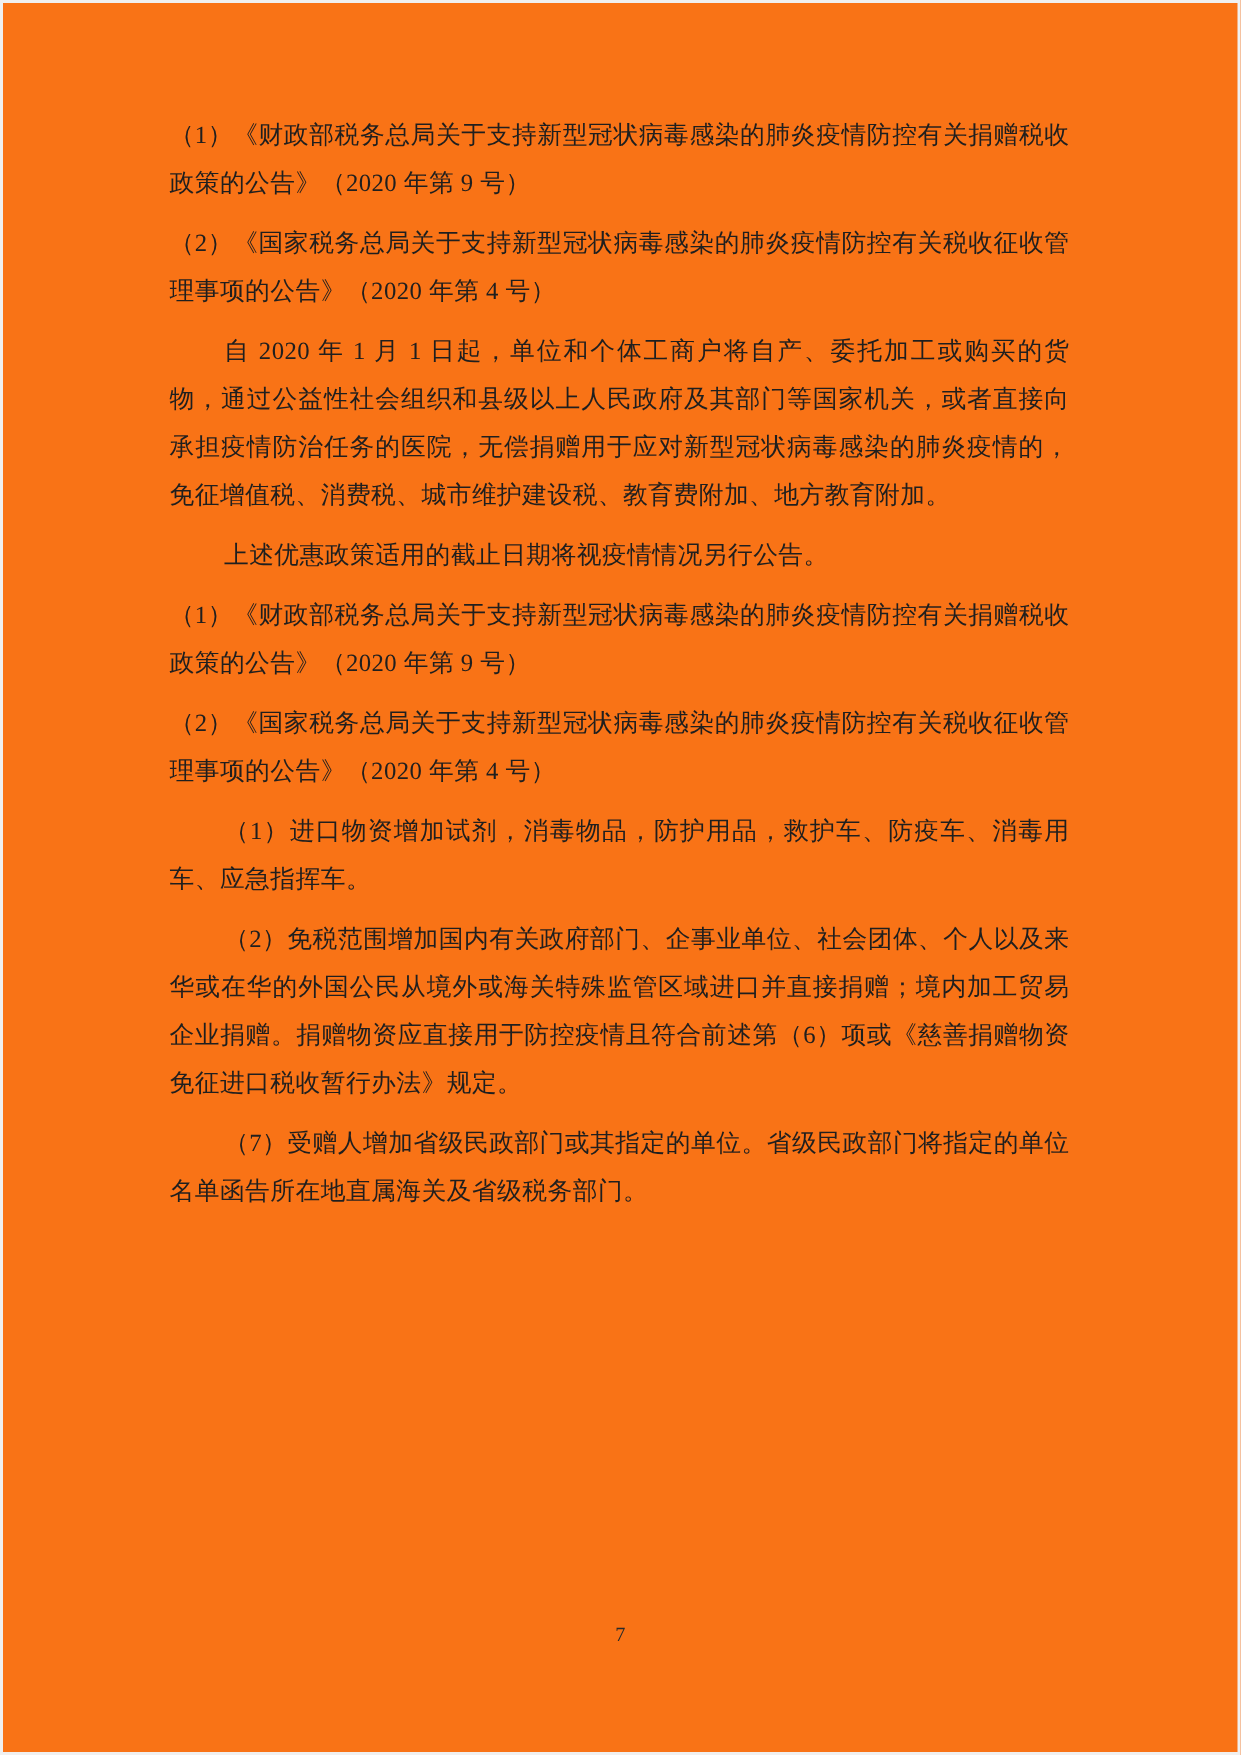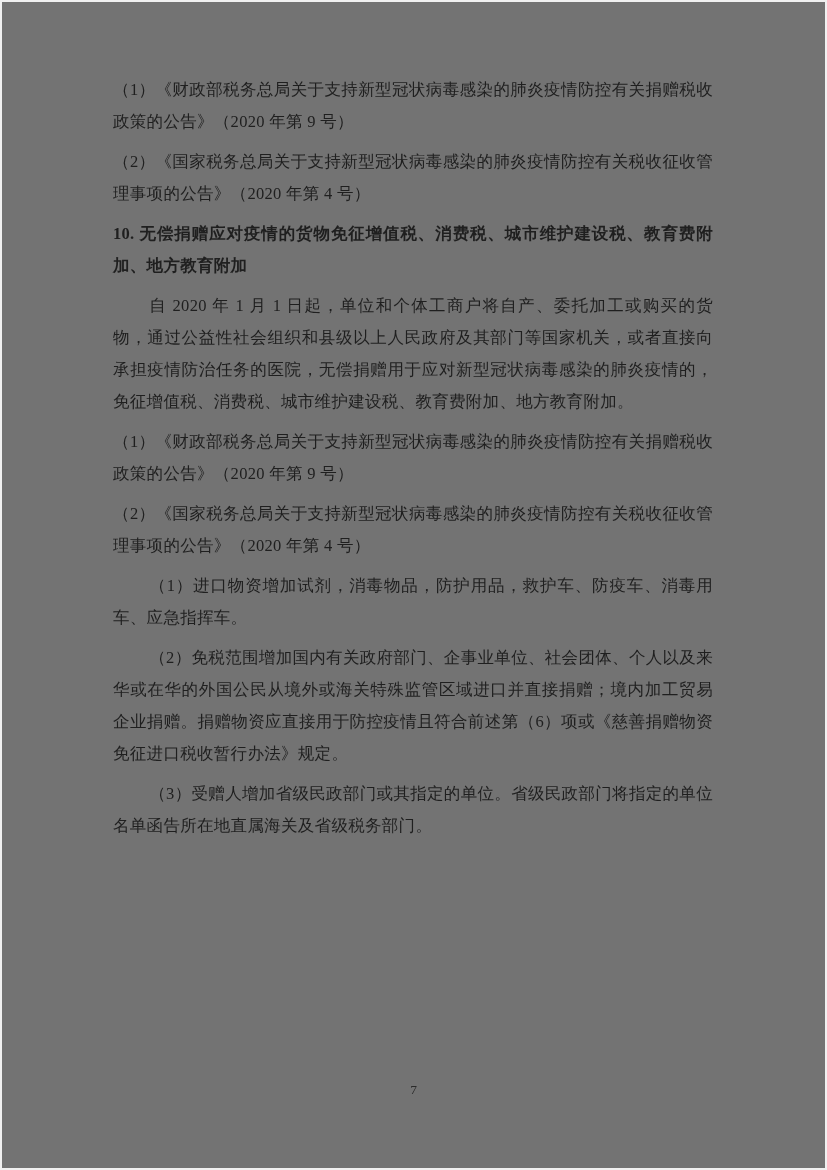--- a/index.html
+++ b/index.html
@@ -10,21 +10,21 @@
     width: 827px;
     height: 1170px;
     background: #fdfdfd;
     font-family: "Liberation Serif", "DejaVu Serif", serif;
     position: relative;
     overflow: hidden;
   }
   .page {
     position: absolute;
     inset: 0;
-    background: #737373;
+    background: #f97316;
     box-shadow: inset 0 0 0 2px #f0f0f0;
     box-sizing: border-box;
   }
   .doc {
     position: absolute;
     top: 74px;
     left: 113px;
     width: 600px;
     color: #1f1f1f;
     font-size: 16.5px;
@@ -67,22 +67,22 @@
     font-family: "Liberation Serif", "DejaVu Serif", serif;
   }
 </style>
 </head>
 <body>
 
 <div class="page">
   <div class="doc">
     <p class="block ref">（1）《财政部税务总局关于支持新型冠状病毒感染的肺炎疫情防控有关捐赠税收政策的公告》（2020 年第 9 号）</p>
     <p class="block ref">（2）《国家税务总局关于支持新型冠状病毒感染的肺炎疫情防控有关税收征收管理事项的公告》（2020 年第 4 号）</p>
-    <p class="block heading">10. 无偿捐赠应对疫情的货物免征增值税、消费税、城市维护建设税、教育费附加、地方教育附加</p>
     <p class="block para">自 2020 年 1 月 1 日起，单位和个体工商户将自产、委托加工或购买的货物，通过公益性社会组织和县级以上人民政府及其部门等国家机关，或者直接向承担疫情防治任务的医院，无偿捐赠用于应对新型冠状病毒感染的肺炎疫情的，免征增值税、消费税、城市维护建设税、教育费附加、地方教育附加。</p>
+    <p class="block para">上述优惠政策适用的截止日期将视疫情情况另行公告。</p>
     <p class="block ref">（1）《财政部税务总局关于支持新型冠状病毒感染的肺炎疫情防控有关捐赠税收政策的公告》（2020 年第 9 号）</p>
     <p class="block ref">（2）《国家税务总局关于支持新型冠状病毒感染的肺炎疫情防控有关税收征收管理事项的公告》（2020 年第 4 号）</p>
     <p class="block para-wide">（1）进口物资增加试剂，消毒物品，防护用品，救护车、防疫车、消毒用车、应急指挥车。</p>
     <p class="block para-wide">（2）免税范围增加国内有关政府部门、企事业单位、社会团体、个人以及来华或在华的外国公民从境外或海关特殊监管区域进口并直接捐赠；境内加工贸易企业捐赠。捐赠物资应直接用于防控疫情且符合前述第（6）项或《慈善捐赠物资免征进口税收暂行办法》规定。</p>
-    <p class="block para-wide">（3）受赠人增加省级民政部门或其指定的单位。省级民政部门将指定的单位名单函告所在地直属海关及省级税务部门。</p>
+    <p class="block para-wide">（7）受赠人增加省级民政部门或其指定的单位。省级民政部门将指定的单位名单函告所在地直属海关及省级税务部门。</p>
   </div>
   <div class="page-number">7</div>
 </div>
 
 </body></html>

